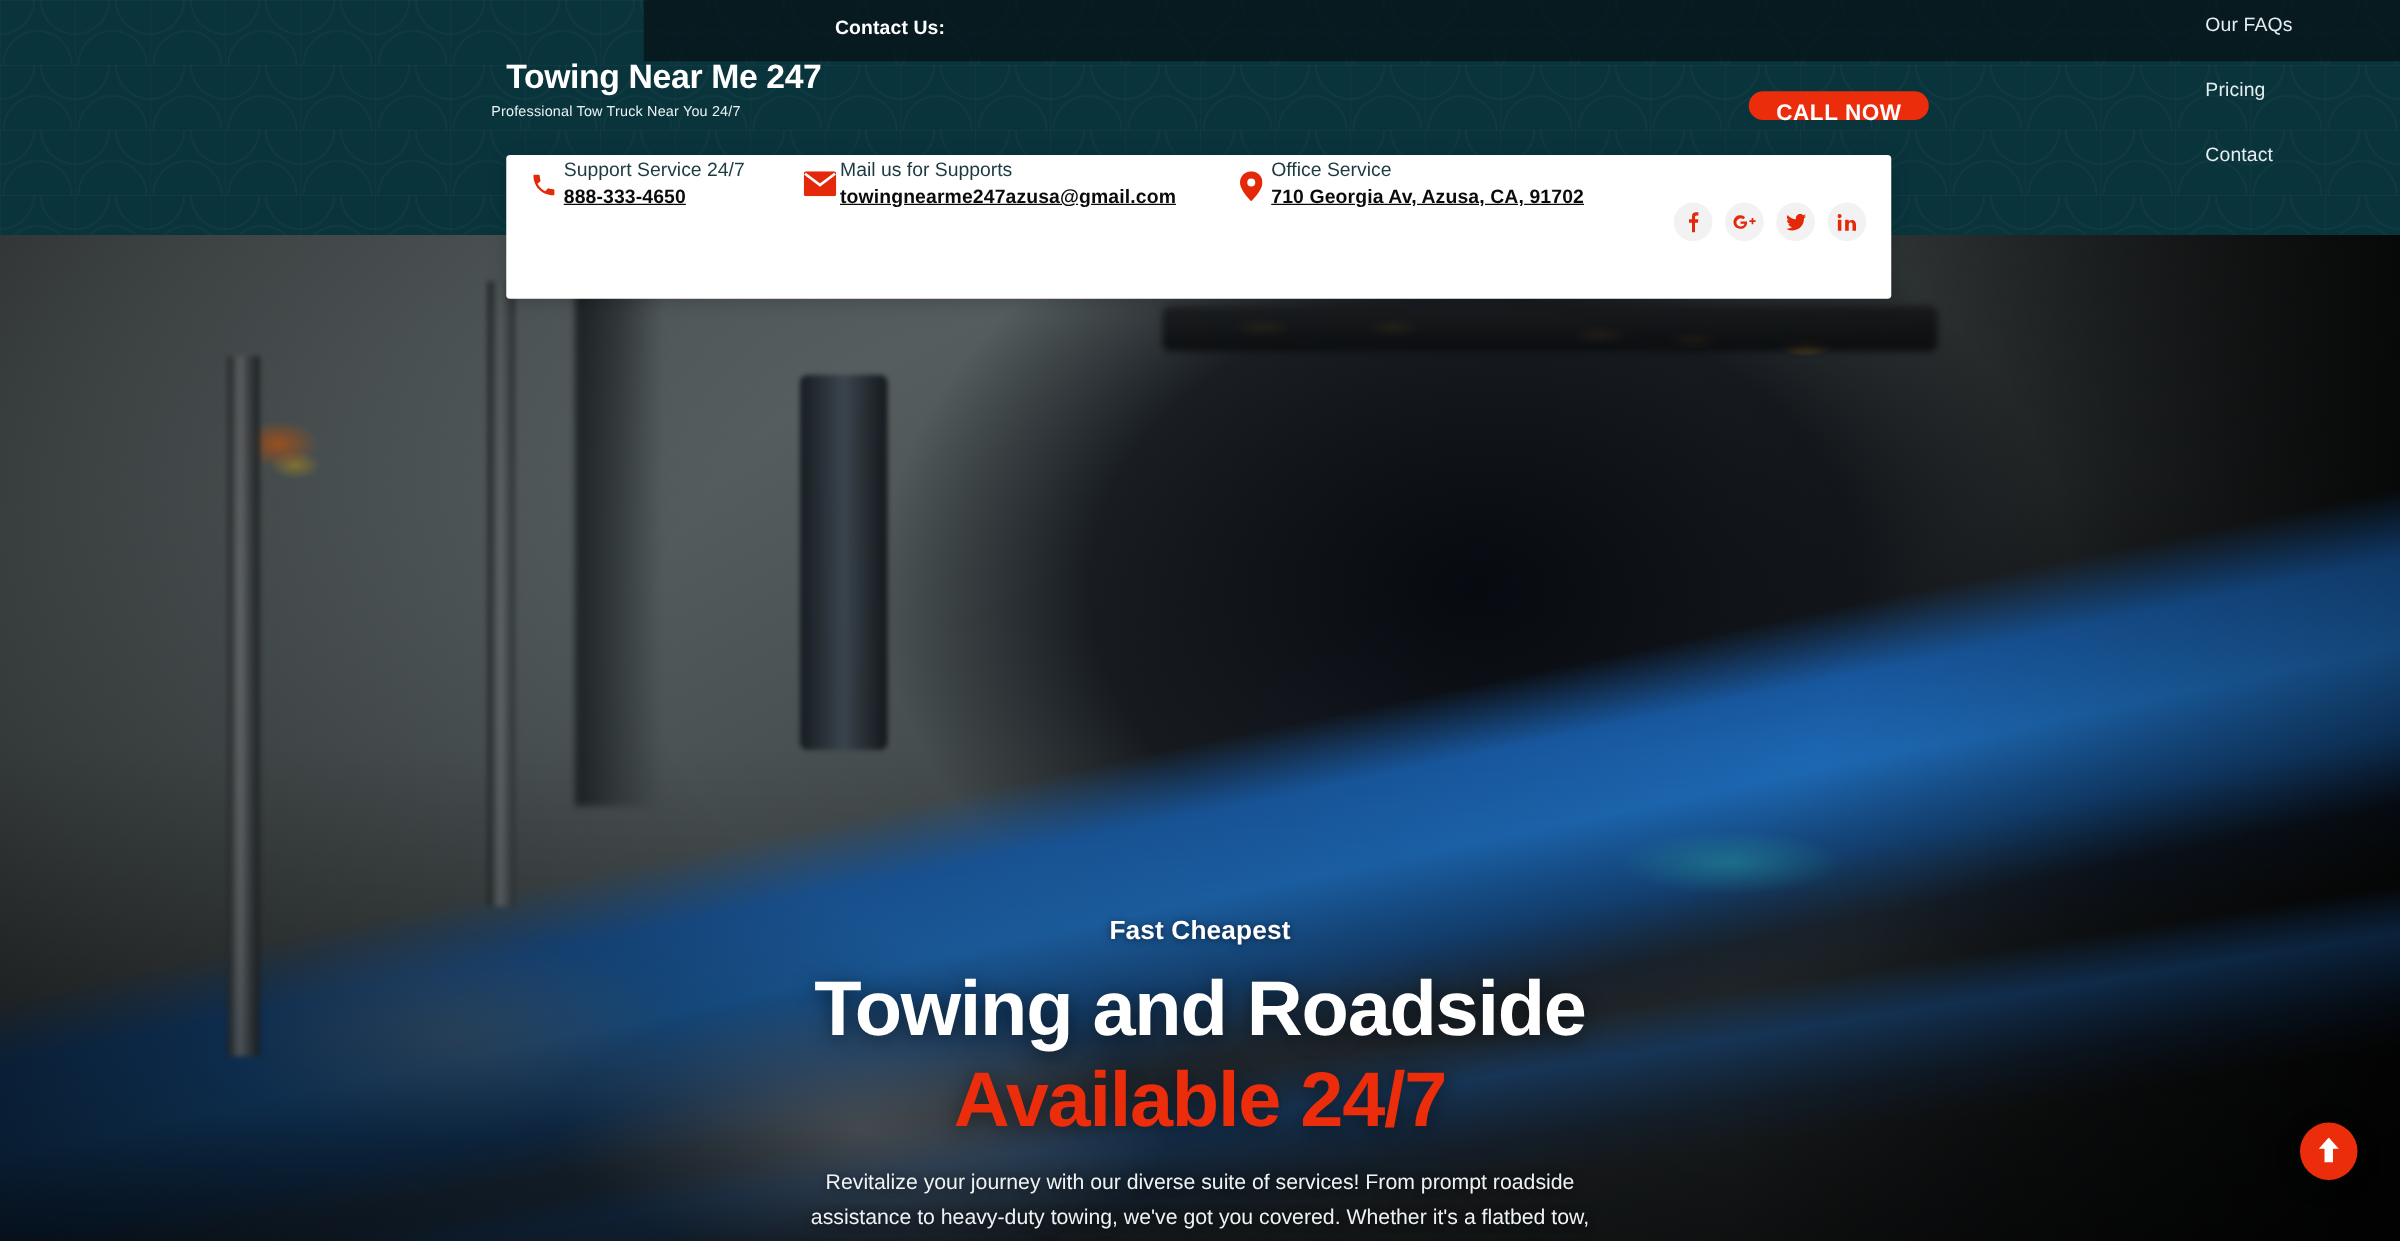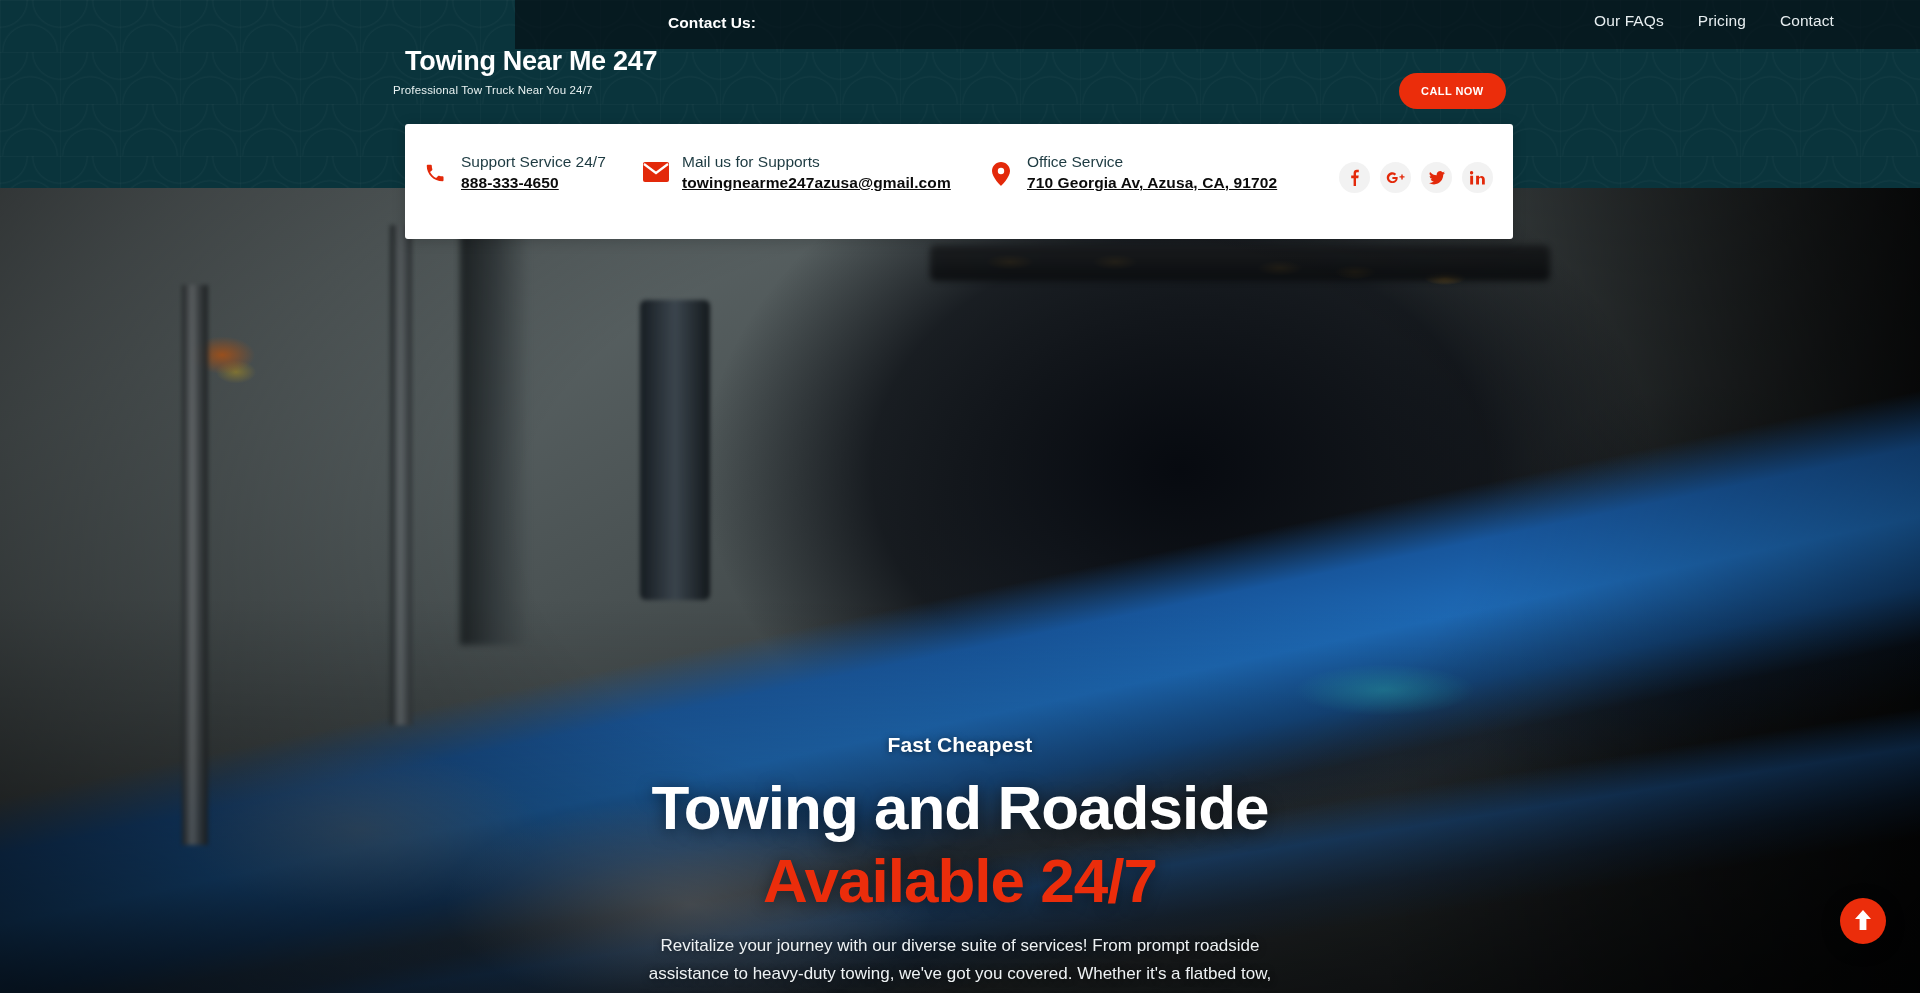--- a/index.html
+++ b/index.html
@@ -117,43 +117,43 @@
   }
 
   .contact-us-label{
     position:absolute; left:668px; top:14px; z-index:7;
     font-size:15.5px; font-weight:700; color:#ffffff; letter-spacing:.1px;
   }
 
   
   .nav{
     position:absolute; right:86px; top:12px; z-index:7;
-    display:flex; gap:34px; align-items:flex-start;
+    display:flex; gap:34px; align-items:flex-start;flex-direction:column;
   }
   .nav a{
     color:#e7eef0; font-size:15.5px; text-decoration:none; letter-spacing:.1px;
   }
 
   
   .call-now{
     position:absolute; left:1399px; top:73px; z-index:7;
     background:#eb2d0b; color:#fff; border:none; border-radius:22px;
-    padding:0 22px; height:36px; line-height:35px;
-    font-size:11px; font-weight:600; letter-spacing:.45px; cursor:pointer;
+    padding:0 22px; height:23px; line-height:35px;
+    font-size:18px; font-weight:600; letter-spacing:.45px; cursor:pointer;
     font-family:"Liberation Sans", sans-serif;
   }
 
   
   .contact-card{
     position:absolute; left:405px; top:124px; width:1108px; height:115px;
     background:#ffffff; border-radius:3px; z-index:8;
     display:flex; align-items:flex-start;
     box-shadow:0 2px 14px rgba(0,0,0,.18);
   }
-  .ci{ display:flex; gap:13px; padding-top:28px; }
+  .ci{ display:flex; gap:3px; padding-top:3px; }
   .ci-1{ width:238px; padding-left:17px; }
   .ci-2{ width:345px; }
   .ci-3{ width:290px; }
   .ci-icon{ flex:0 0 auto; width:26px; display:flex; justify-content:center; padding-top:10px; }
   .ci-icon svg{ display:block; }
   .ci-label{ font-size:15.5px; color:#1d3a41; line-height:1.35; }
   .ci-value{ font-size:15.5px; font-weight:700; color:#0b0b0b; line-height:1.33; word-break:break-word; letter-spacing:.1px;text-decoration:underline; }
 
   .socials{
     position:absolute; right:20px; top:38px;

